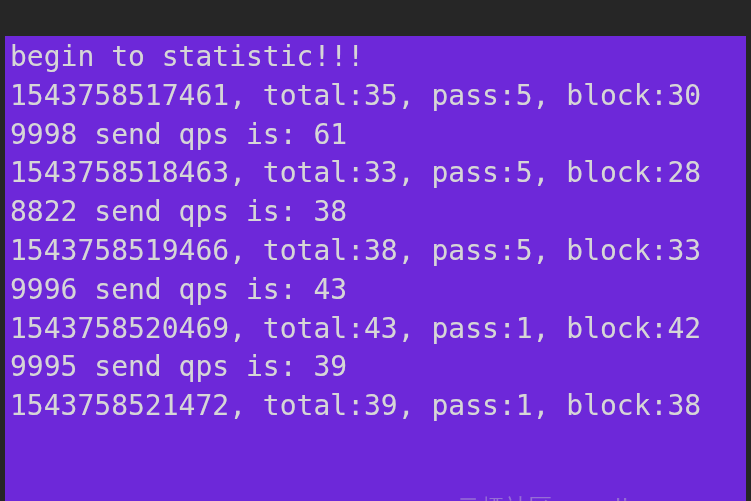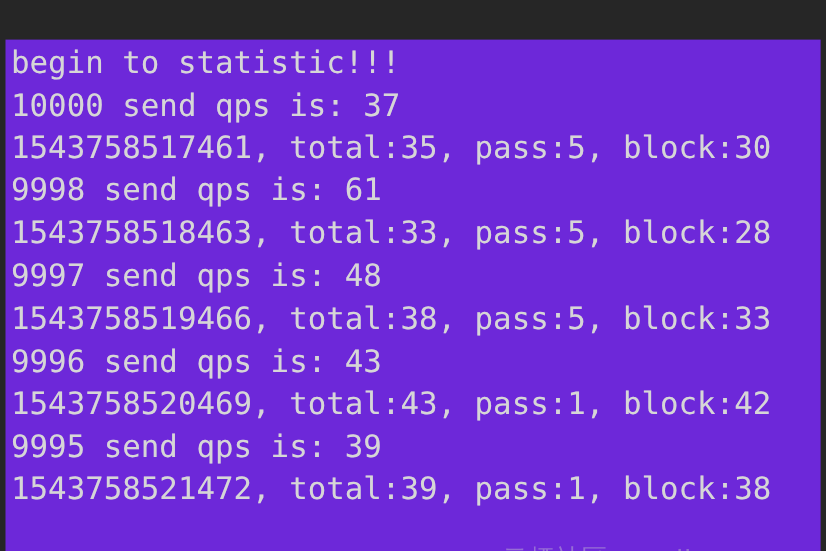--- a/index.html
+++ b/index.html
@@ -77,25 +77,24 @@
 </style>
 </head>
 <body>
 
 <div class="screen">
 
   <div class="console">
 
     <div class="lines">
       <span class="line">begin to statistic!!!</span>
-      <span class="line">10000 send qps is: 37</span>
       <span class="line">1543758517461, total:35, pass:5, block:30</span>
       <span class="line">9998 send qps is: 61</span>
       <span class="line">1543758518463, total:33, pass:5, block:28</span>
-      <span class="line">9997 send qps is: 48</span>
+      <span class="line">8822 send qps is: 38</span>
       <span class="line">1543758519466, total:38, pass:5, block:33</span>
       <span class="line">9996 send qps is: 43</span>
       <span class="line">1543758520469, total:43, pass:1, block:42</span>
       <span class="line">9995 send qps is: 39</span>
       <span class="line">1543758521472, total:39, pass:1, block:38</span>
     </div>
 
     <div class="watermark">
       <span class="wm-cn">云栖社区</span>
       <span class="wm-url">yq.aliyun.com</span>

